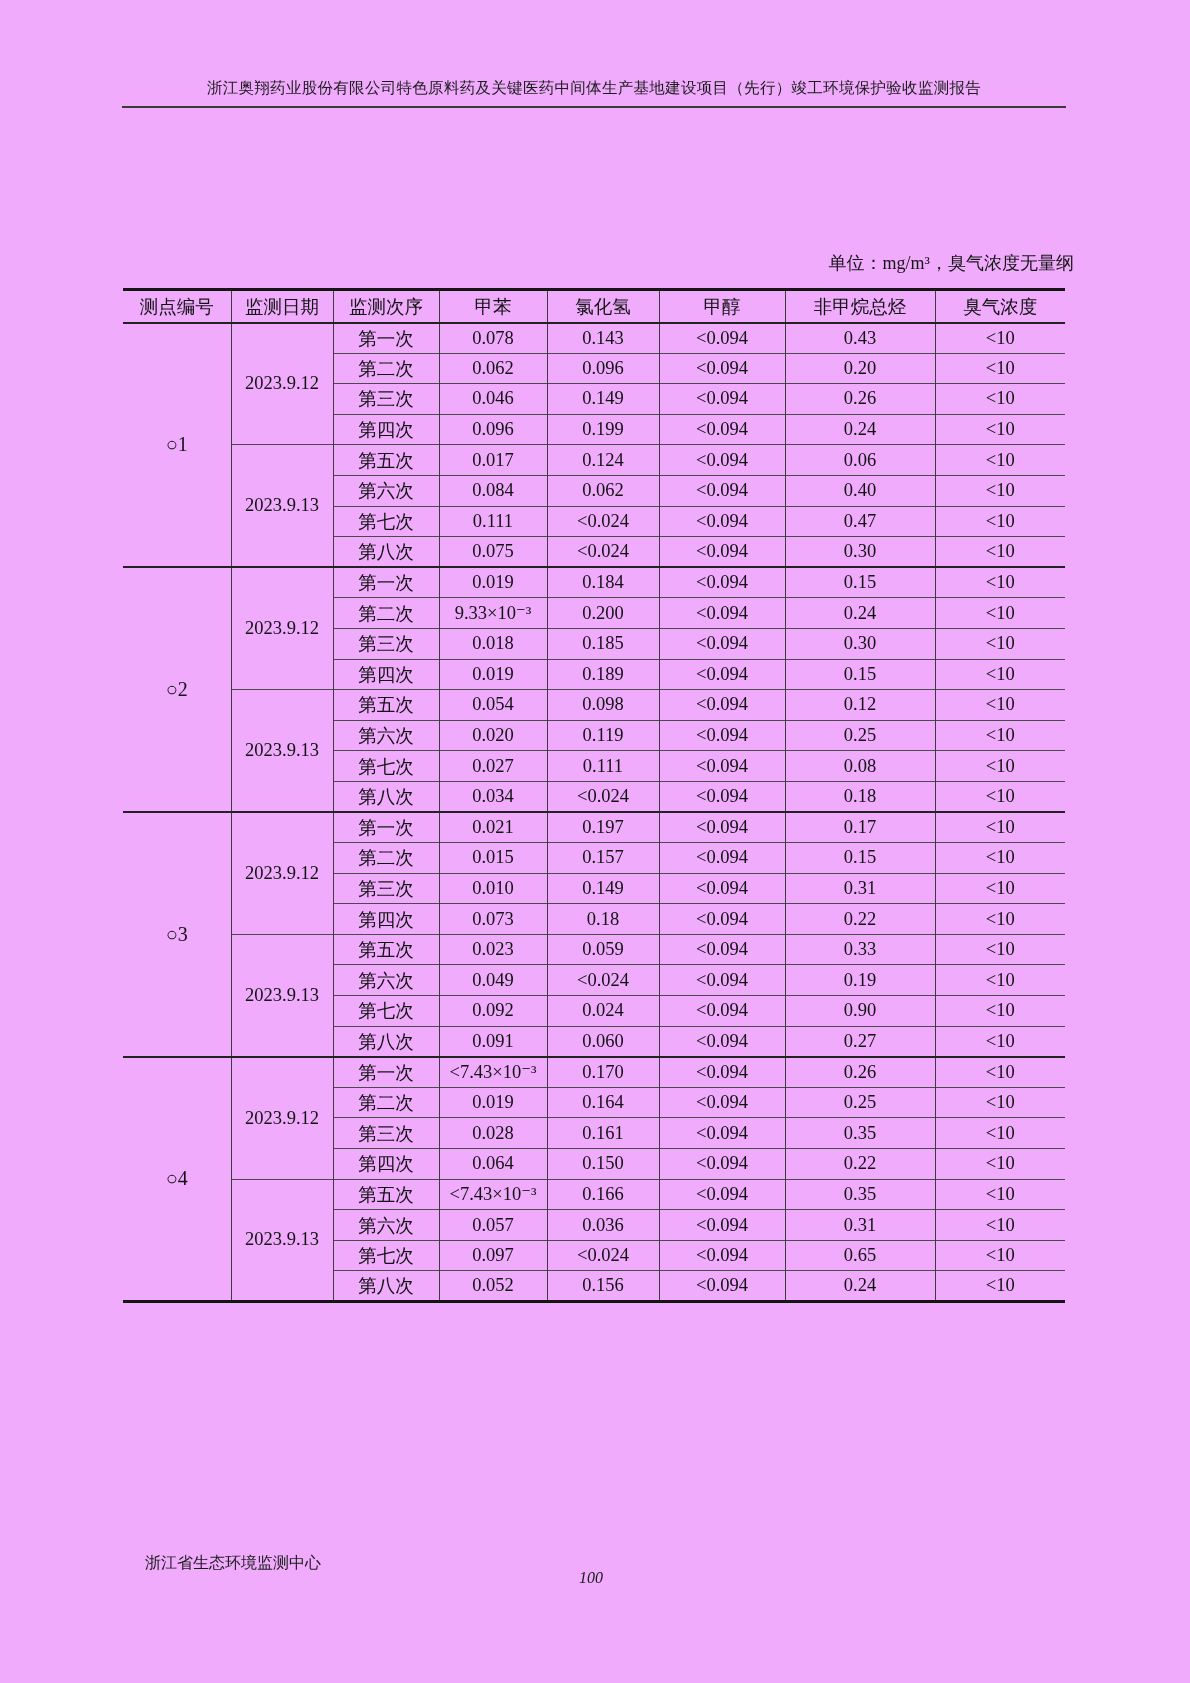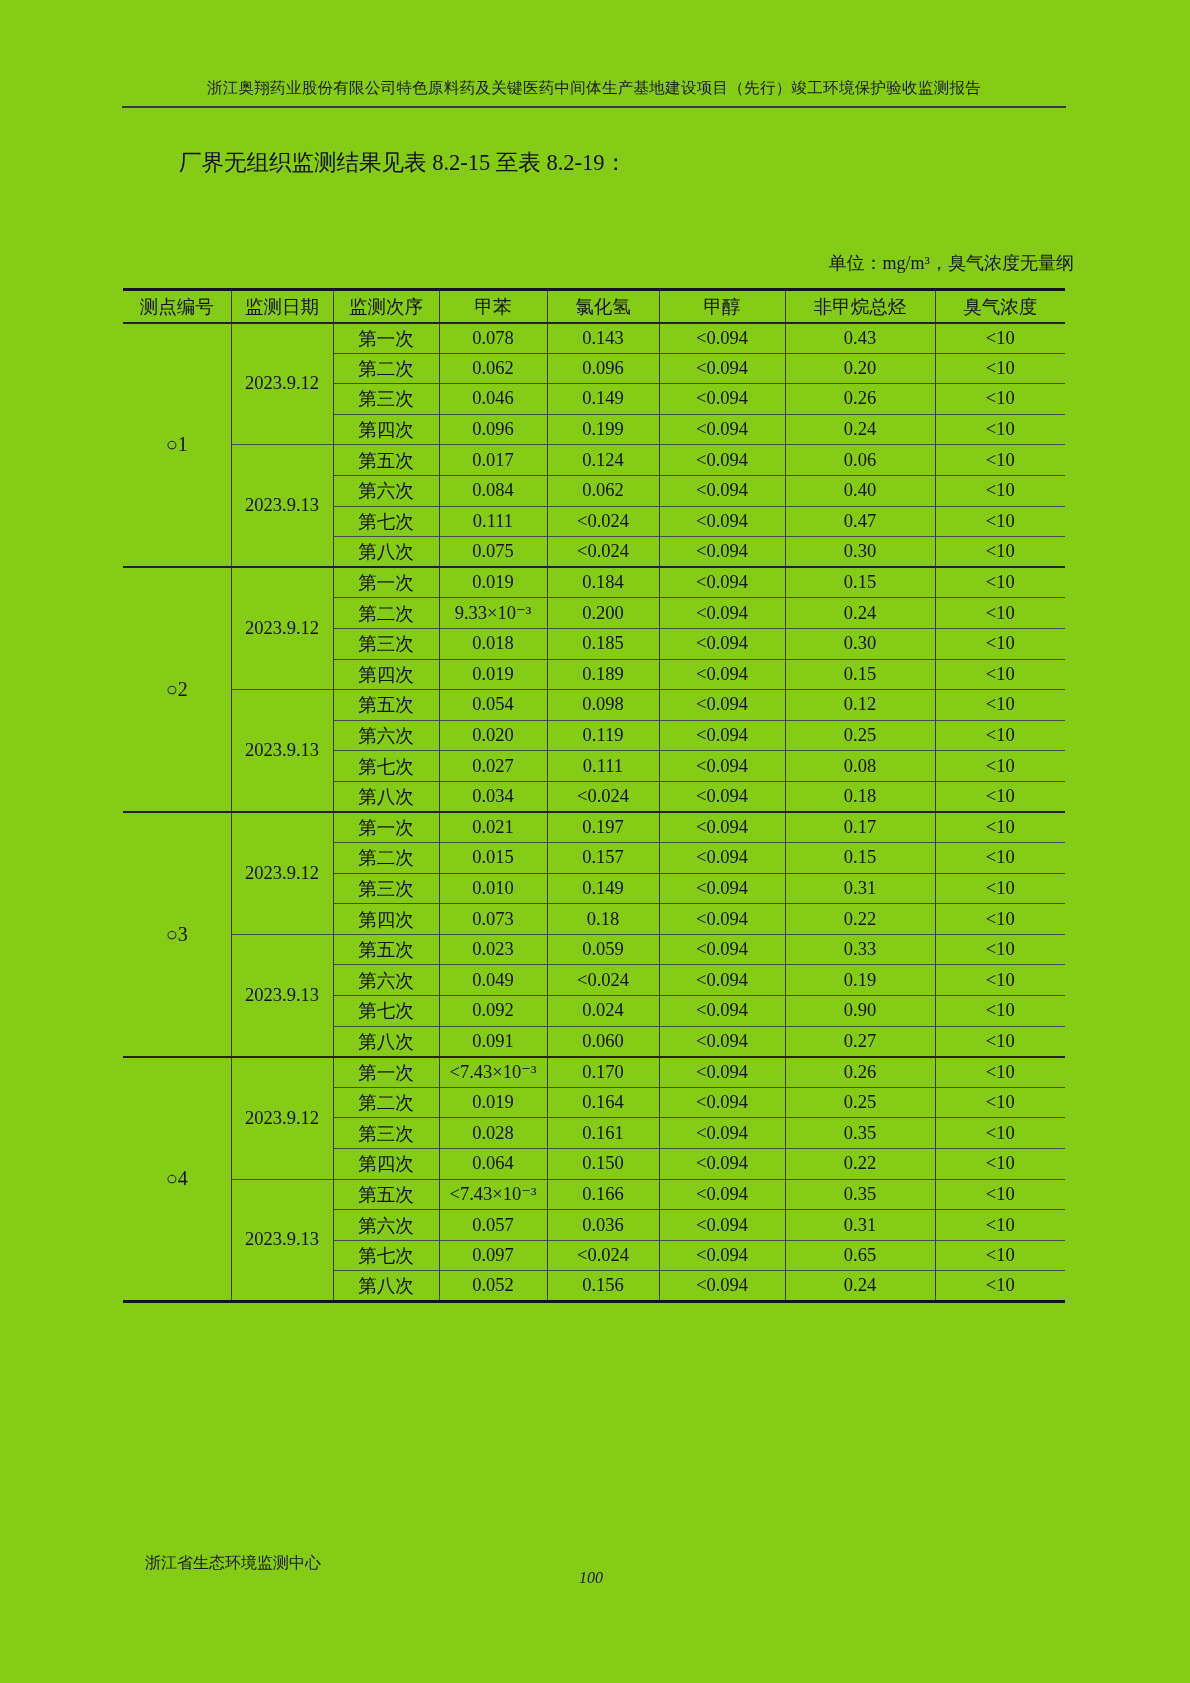--- a/index.html
+++ b/index.html
@@ -1,20 +1,20 @@
 <!DOCTYPE html>
 <html><head>
 <meta charset="utf-8">
 <style>
   * { margin:0; padding:0; box-sizing:border-box; }
   html,body { background:#ffffff; }
   .page {
     position:relative;
     width:1190px; height:1683px;
-    background:#84cc16;
+    background:#f0abfc;
     font-family:"Liberation Serif","DejaVu Serif",serif;
     color:#141414;
     overflow:hidden;
   }
   .doc-header {
     position:absolute; top:78px; left:122px; width:944px;
     text-align:center;
     font-size:15.5px; letter-spacing:0.3px;
     color:#1c1c1c;
     padding-bottom:7px;
@@ -69,21 +69,20 @@
   .footer .org { position:absolute; left:22px; top:0; }
   .footer .pageno { position:absolute; left:420px; width:60px; top:16px; text-align:right;font-style:italic; }
 </style>
 </head>
 <body>
 
 <div class="page">
 
   <div class="doc-header">浙江奥翔药业股份有限公司特色原料药及关键医药中间体生产基地建设项目（先行）竣工环境保护验收监测报告</div>
 
-  <div class="intro">厂界无组织监测结果见表 8.2-15 至表 8.2-19：</div>
 
 
   <div class="unit">单位：mg/m³，臭气浓度无量纲</div>
 
   <table class="monitoring">
     <colgroup>
       <col style="width:108px">
       <col style="width:102px">
       <col style="width:106px">
       <col style="width:108px">

